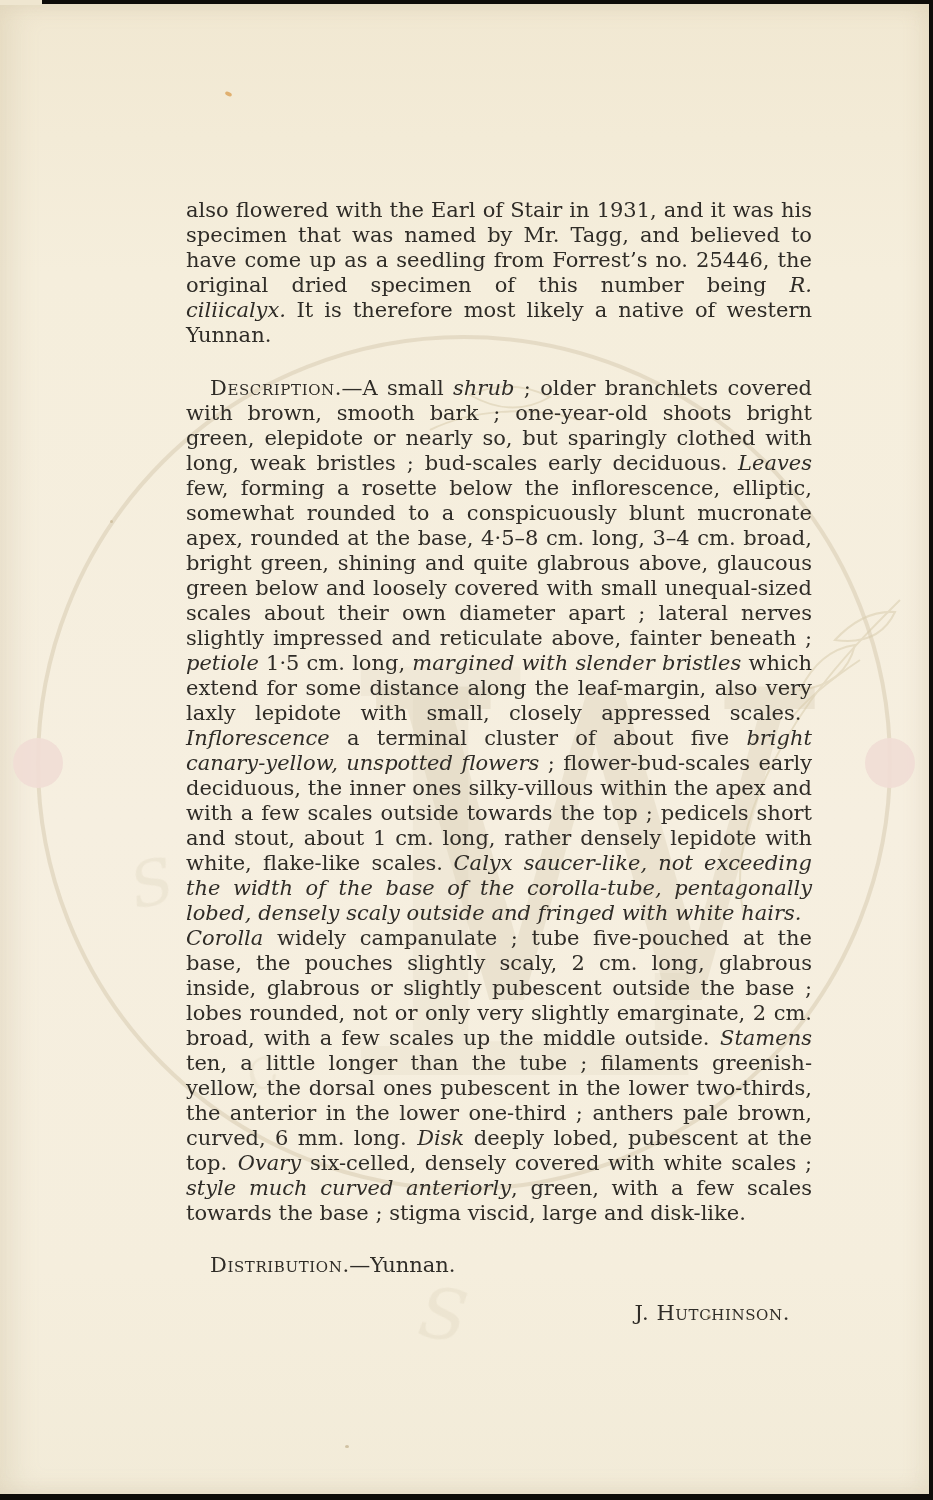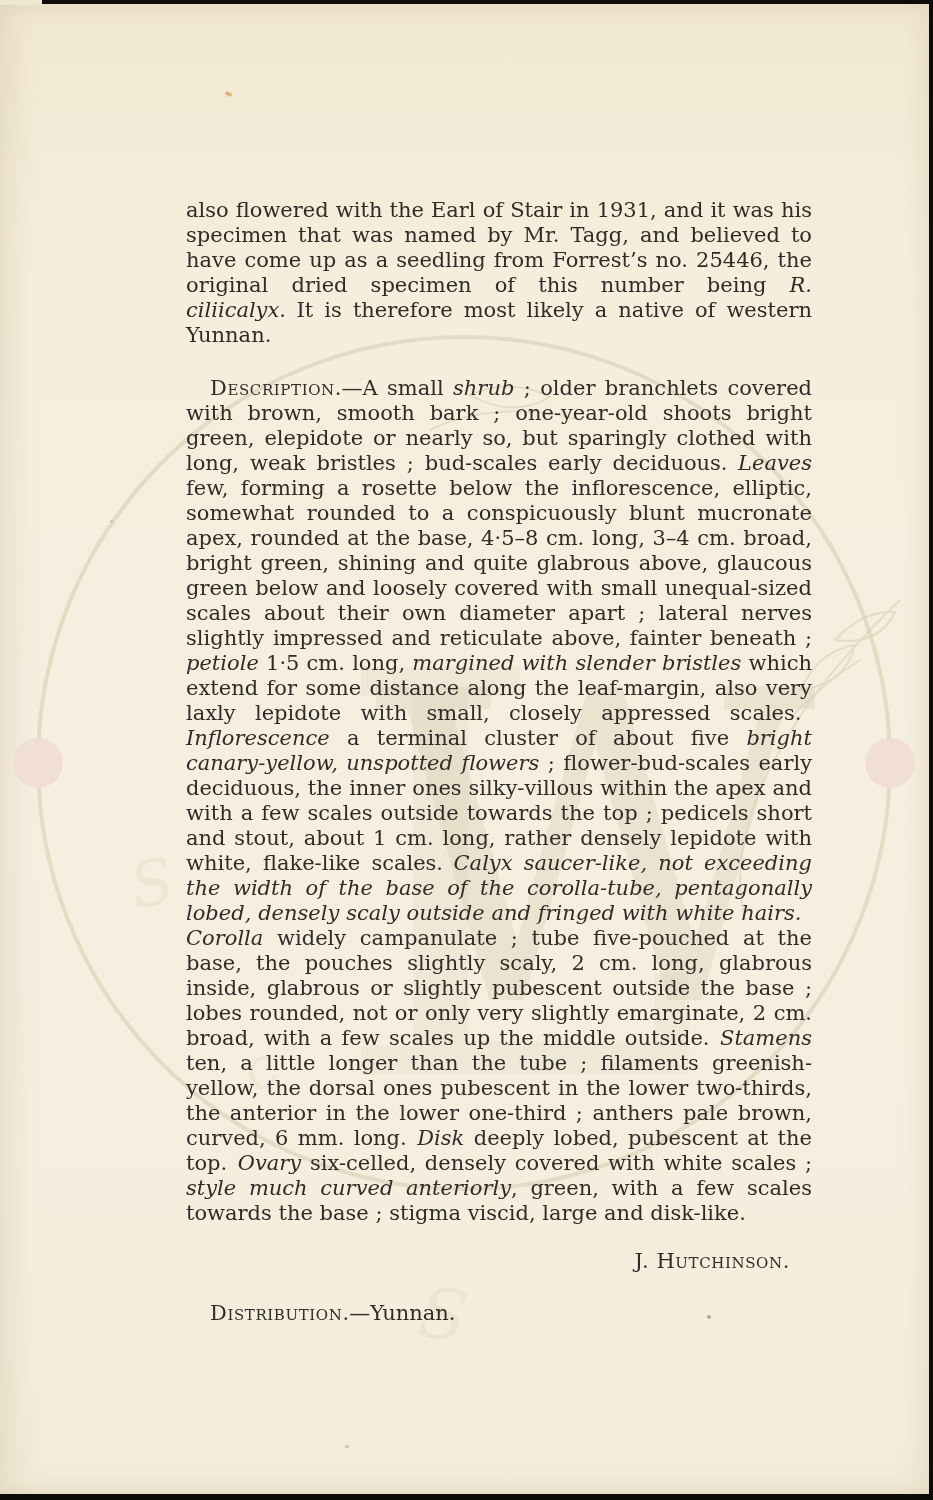--- a/index.html
+++ b/index.html
@@ -68,15 +68,15 @@
 </svg>
 
 <div class="stain stain-a"></div>
 <div class="stain stain-b"></div>
 <div class="stain stain-c"></div>
 <div class="stain stain-d"></div>
 
 <div class="page-text">
     <p class="body"><span>also flowered with the Earl of Stair in 1931, and it was his specimen that was named by Mr. Tagg, and believed to have come up as a seedling from Forrest’s no. 25446, the original dried specimen of this number being </span><span class="it">R. ciliicalyx.</span><span> It is therefore most likely a native of western Yunnan.</span></p>
     <p class="body spaced indent"><span class="sc">Description</span><span>.—A small </span><span class="it">shrub</span><span> ; older branchlets covered with brown, smooth bark ; one-year-old shoots bright green, elepidote or nearly so, but sparingly clothed with long, weak bristles ; bud-scales early deciduous. </span><span class="it">Leaves</span><span> few, forming a rosette below the inflorescence, elliptic, somewhat rounded to a conspicuously blunt mucronate apex, rounded at the base, 4·5–8 cm. long, 3–4 cm. broad, bright green, shining and quite glabrous above, glaucous green below and loosely covered with small unequal-sized scales about their own diameter apart ; lateral nerves slightly impressed and reticulate above, fainter beneath ; </span><span class="it">petiole</span><span> 1·5 cm. long, </span><span class="it">margined with slender bristles</span><span> which extend for some distance along the leaf-margin, also very laxly lepidote with small, closely appressed scales. </span><span class="it">Inflorescence</span><span> a terminal cluster of about five </span><span class="it">bright canary-yellow, unspotted flowers</span><span> ; flower-bud-scales early deciduous, the inner ones silky-villous within the apex and with a few scales outside towards the top ; pedicels short and stout, about 1 cm. long, rather densely lepidote with white, flake-like scales. </span><span class="it">Calyx saucer-like, not exceeding the width of the base of the corolla-tube, pentagonally lobed, densely scaly outside and fringed with white hairs.</span><span> </span><span class="it">Corolla</span><span> widely campanulate ; tube five-pouched at the base, the pouches slightly scaly, 2 cm. long, glabrous inside, glabrous or slightly pubescent outside the base ; lobes rounded, not or only very slightly emarginate, 2 cm. broad, with a few scales up the middle outside. </span><span class="it">Stamens</span><span> ten, a little longer than the tube ; filaments greenish-yellow, the dorsal ones pubescent in the lower two-thirds, the anterior in the lower one-third ; anthers pale brown, curved, 6 mm. long. </span><span class="it">Disk</span><span> deeply lobed, pubescent at the top. </span><span class="it">Ovary</span><span> six-celled, densely covered with white scales ; </span><span class="it">style much curved anteriorly</span><span>, green, with a few scales towards the base ; stigma viscid, large and disk-like.</span></p>
+    <p class="body dist indent"><span class="sc">Distribution</span><span>.—Yunnan.</span></p>
     <p class="body signature"><span class="sc">J. Hutchinson.</span></p>
-    <p class="body dist indent"><span class="sc">Distribution</span><span>.—Yunnan.</span></p>
   </div>
 
 </body></html>

